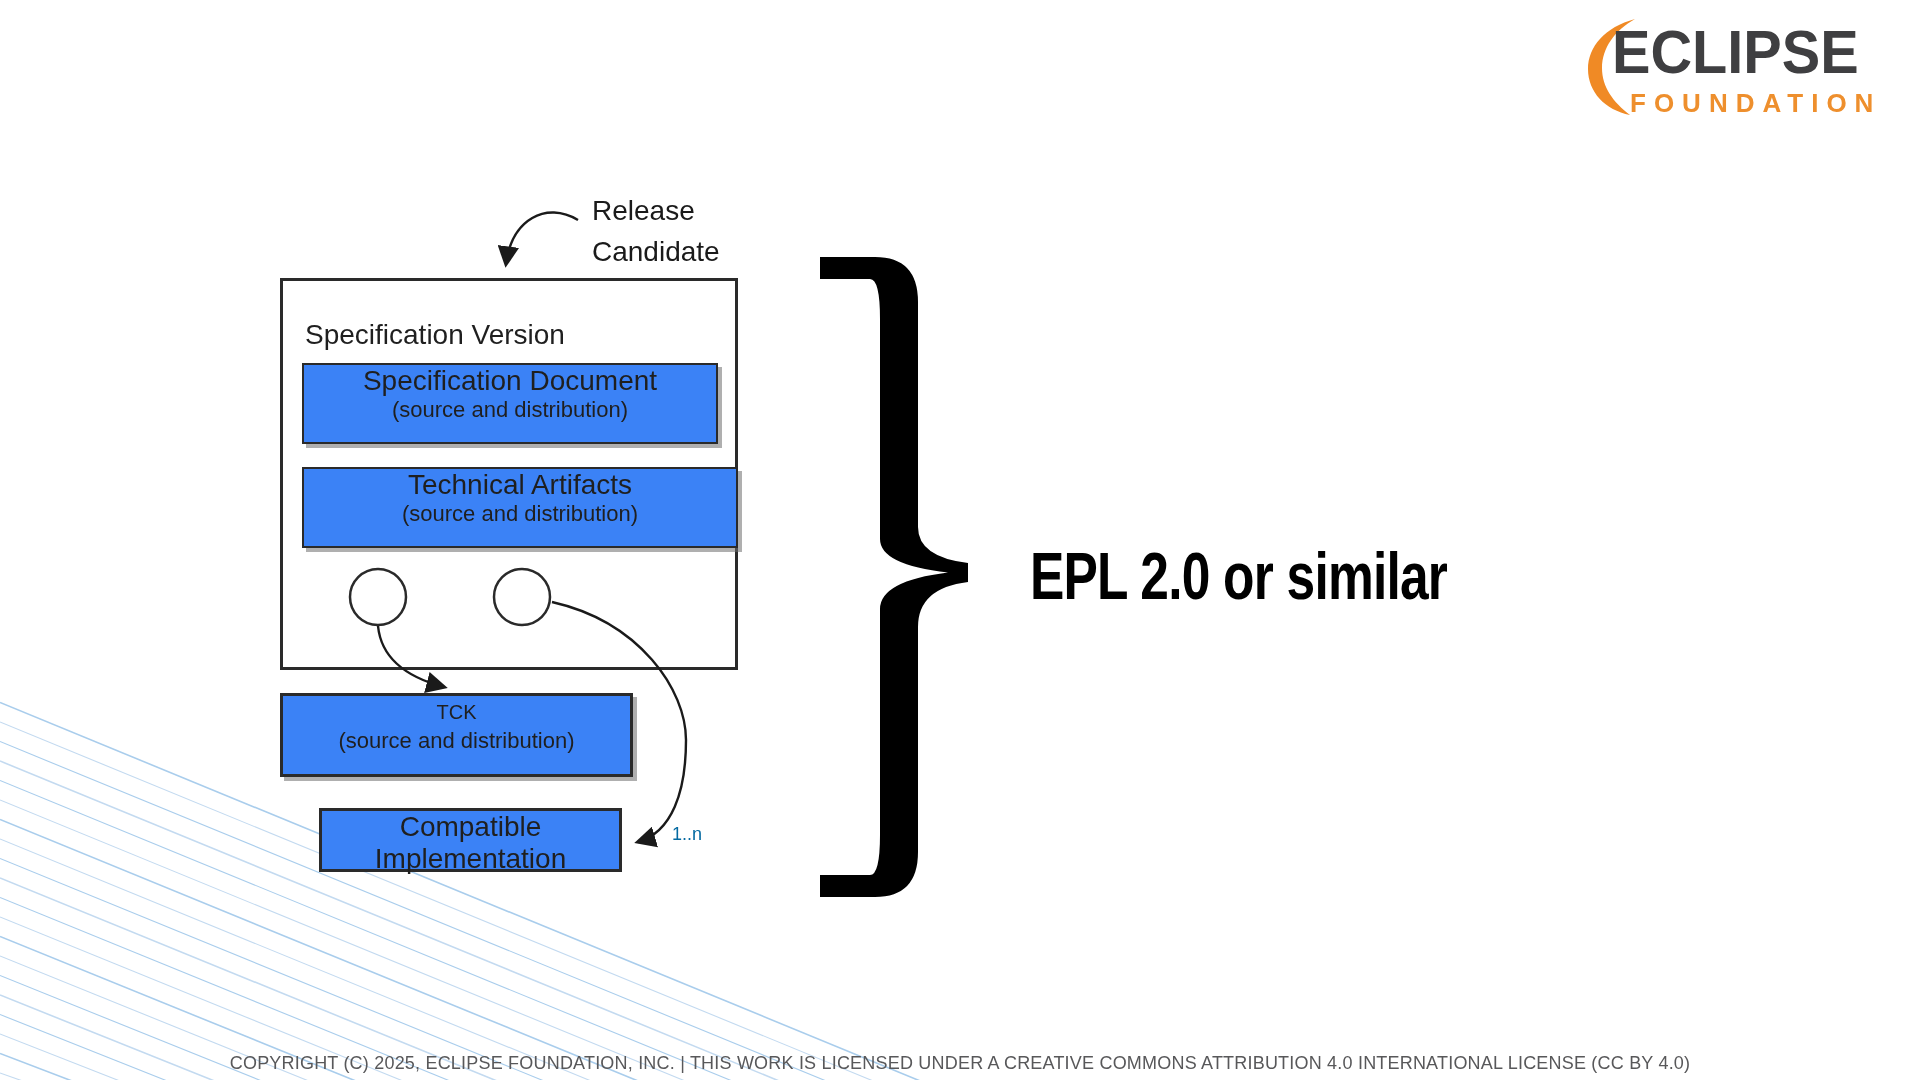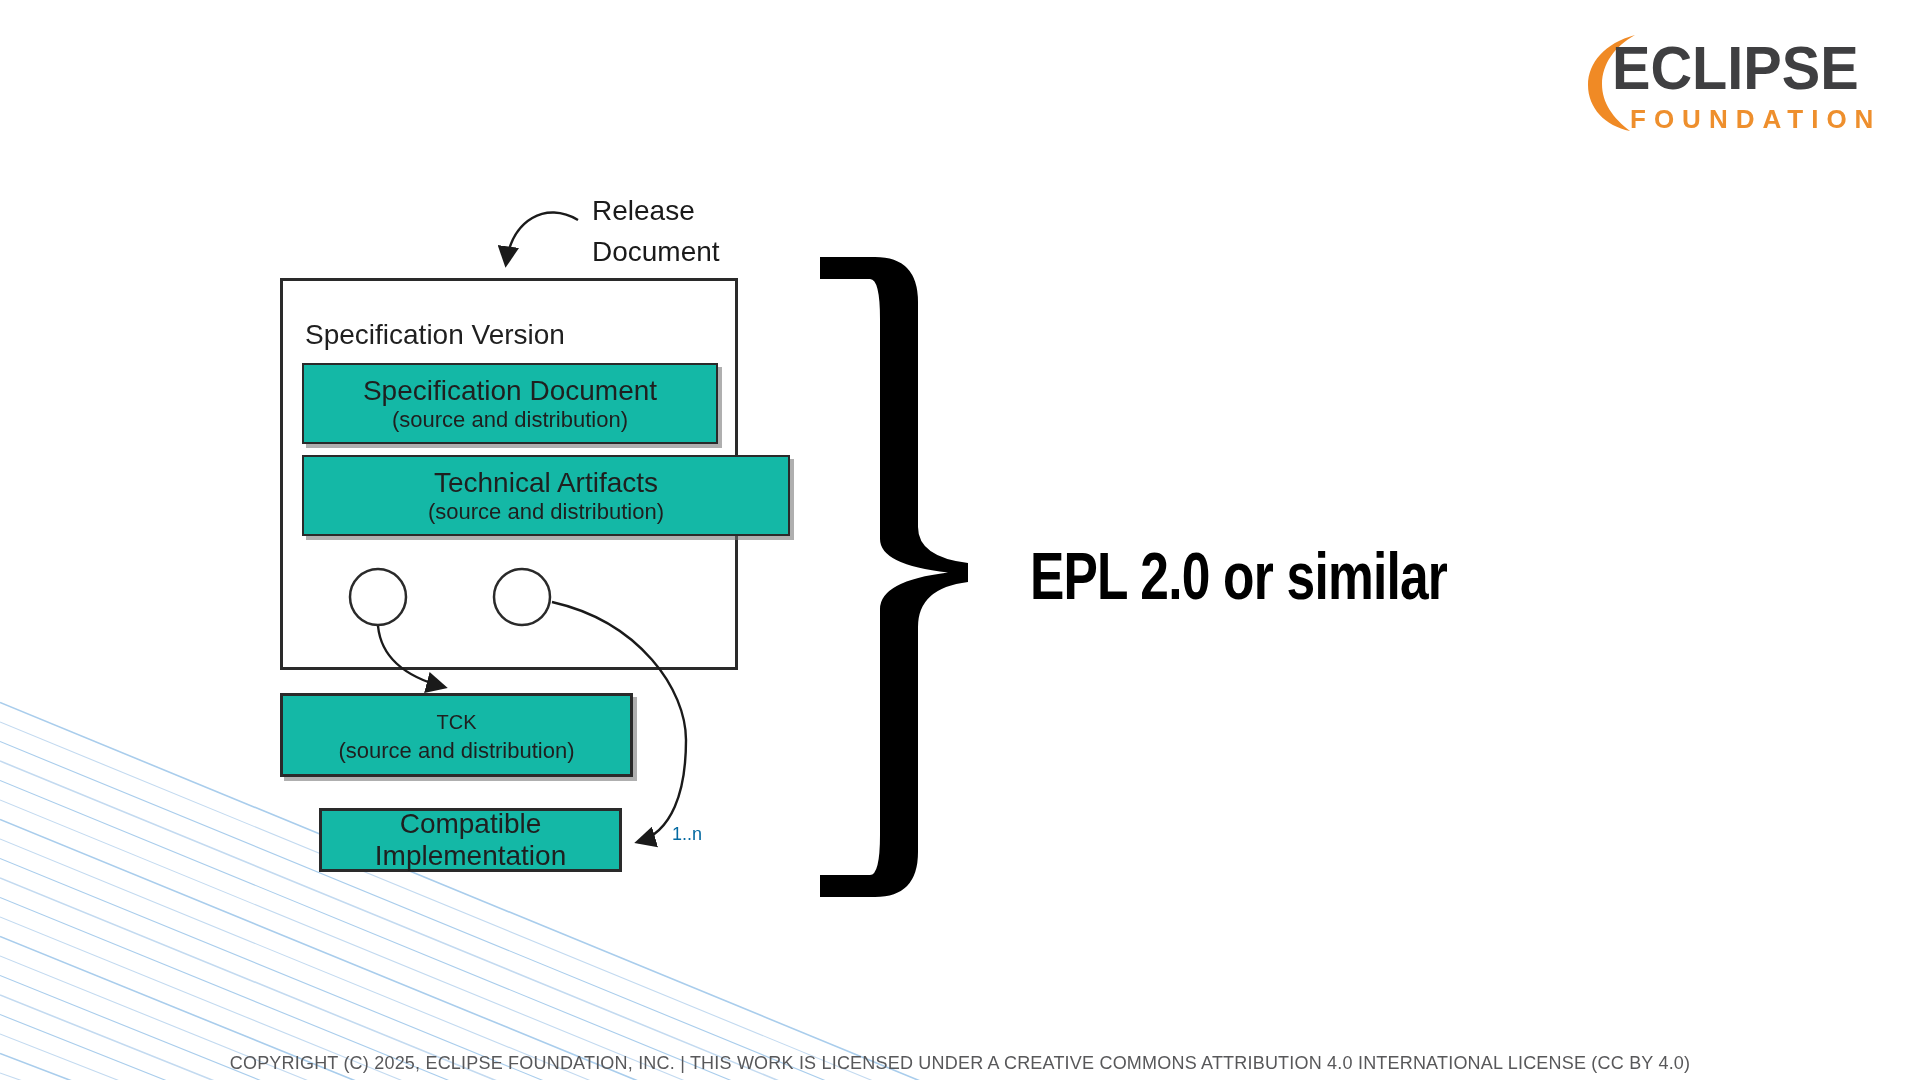--- a/index.html
+++ b/index.html
@@ -3,44 +3,44 @@
 <meta charset="utf-8">
 <style>
   html,body{margin:0;padding:0;}
   body{
     width:1920px;height:1080px;position:relative;overflow:hidden;
     background:#ffffff;font-family:"Liberation Sans", sans-serif;
   }
   .abs{position:absolute;}
 
   
-  #logo{left:1585px;top:30px;width:320px;height:110px;}
+  #logo{left:1585px;top:14px;width:320px;height:110px;}
   #logo-eclipse{
     left:27px;top:7px;font-size:62px;font-weight:bold;color:#3f3f41;
     letter-spacing:0px;transform:scaleX(.93);transform-origin:left top;line-height:62px;
   }
   #logo-foundation{
     left:45px;top:76px;font-size:26px;font-weight:bold;color:#ee8f2d;
     letter-spacing:8px;line-height:26px;
   }
 
   
-  .dbox{background:#14b8a6;border:2.5px solid #2a2a2a;box-sizing:border-box;
-        display:flex;flex-direction:column;justify-content:center;align-items:center;
+  .dbox{background:#3b82f6;border:2.5px solid #2a2a2a;box-sizing:border-box;
+        display:flex;flex-direction:column;justify-content:flex-start;align-items:center;
         color:#1f1f1f;text-align:center;}
   .dbox .t{font-size:28px;line-height:32px;}
   .dbox .s{font-size:22px;line-height:26px;}
   .shadowed{box-shadow:4px 4px 0 rgba(110,110,110,.55);}
 
   #outer-box{left:280px;top:278px;width:458px;height:392px;border-width:3px;
              background:#fff;justify-content:flex-start;align-items:flex-start;}
   #outer-box-label{position:absolute;left:22px;top:26px;font-size:28px;color:#1f1f1f;margin-top:12px;}
 
   #specdoc-box{left:302px;top:363px;width:416px;height:81px;}
-  #techart-box{left:302px;top:455px;width:488px;height:81px;}
+  #techart-box{left:302px;top:467px;width:436px;height:81px;}
   #tck-box{left:280px;top:693px;width:353px;height:84px;border-width:3px;}
   #tck-box .t{font-size:20px;}
   #compat-box{left:319px;top:808px;width:303px;height:64px;border-width:3px;}
 
   #release-label{left:592px;top:190px;font-size:28px;line-height:41px;color:#1a1a1a;}
   #multiplicity{left:672px;top:824px;font-size:18px;color:#0369a1;}
 
   
   #epl-label{
     left:1030px;top:543px;font-size:66px;font-weight:bold;color:#000;
@@ -90,21 +90,21 @@
              C 3,75 20,93 45,98
              C 28,85 17,70 17,51
              C 17,31 30,13 50,2 Z" fill="#f08a25"></path>
   </svg>
   <div id="logo-eclipse" class="abs">ECLIPSE</div>
   <div id="logo-foundation" class="abs">FOUNDATION</div>
 </div>
 
 <div id="release-label" class="abs">
   <div>Release</div>
-  <div>Document</div>
+  <div>Candidate</div>
 </div>
 
 <div id="outer-box" class="abs dbox">
   <div id="outer-box-label">Specification Version</div>
 </div>
 
 <div id="specdoc-box" class="abs dbox shadowed">
   <div class="t">Specification Document</div>
   <div class="s">(source and distribution)</div>
 </div>

